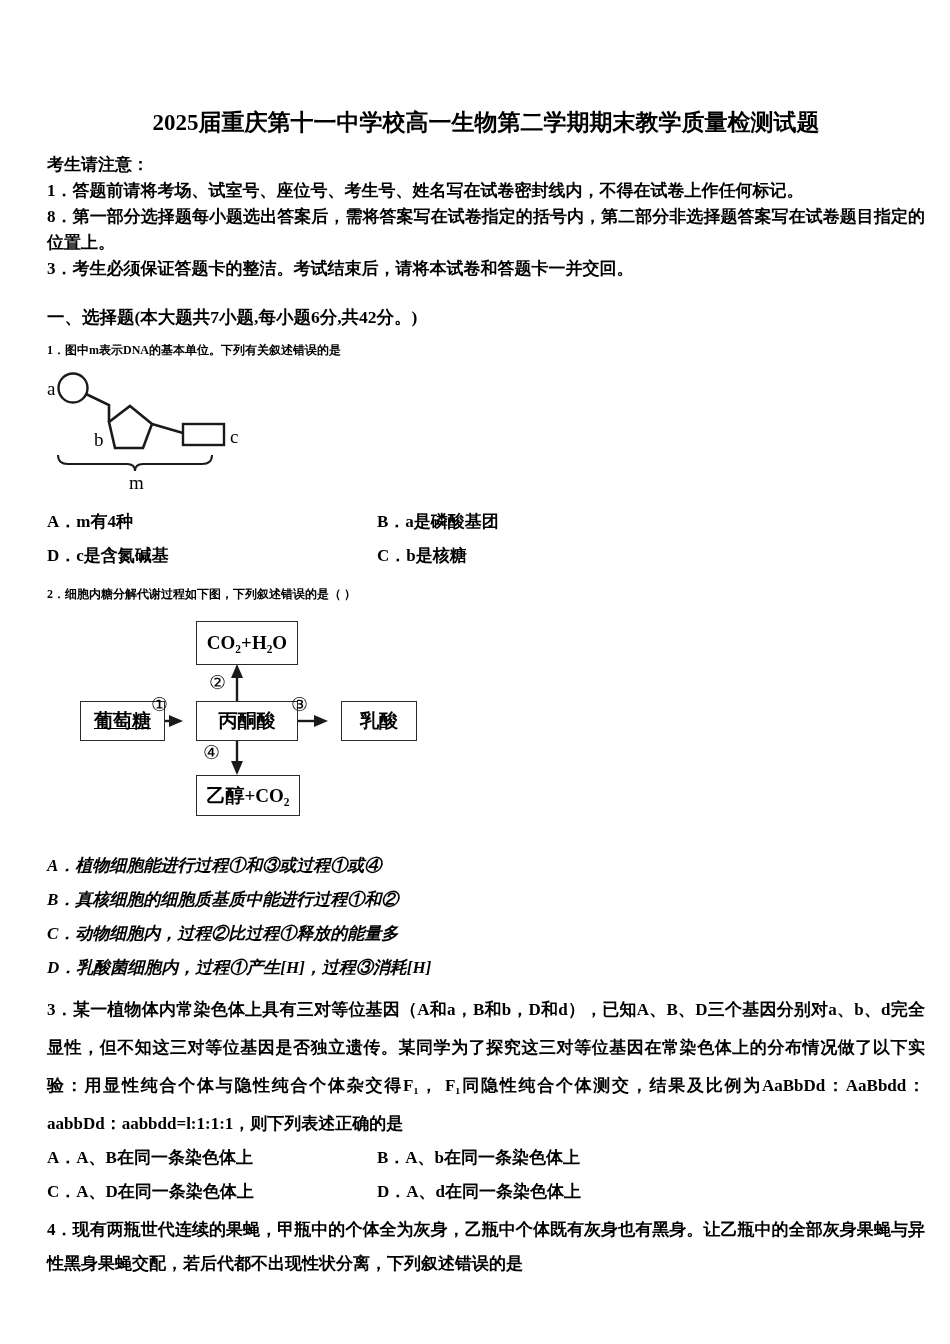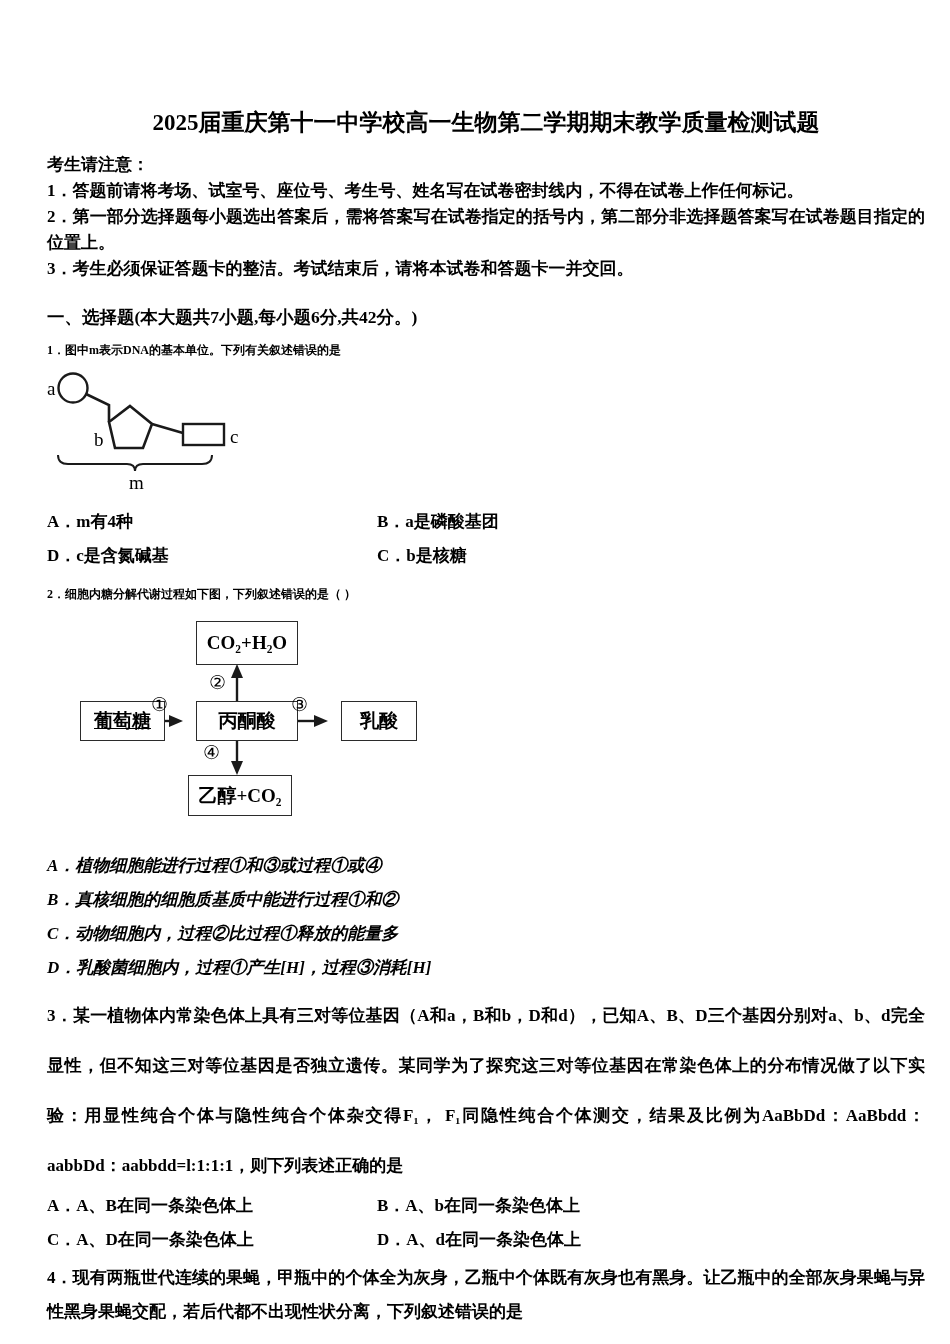--- a/index.html
+++ b/index.html
@@ -35,21 +35,21 @@
     font-size: 17.5px;
     line-height: 26px;
   }
   .stem {
     margin-top: 7px;
     font-size: 12px;
     line-height: 26px;
   }
   .stem-wrap {
     font-size: 17px;
-    line-height: 50px;
+    line-height: 38px;
     text-align: justify;
   }
   .q4-wrap { line-height: 34px; margin-top: 12px; }
   .q3-wrap { margin-top: 14px; }
   .figure-dna {
     margin: 8px 0 0 -6px;
     width: 235px;
     height: 124px;
   }
   .options-grid {
@@ -75,21 +75,21 @@
     justify-content: center;
     font-size: 19px;
     background: #ffffff;
     box-sizing: border-box;
     margin-left: 13px;
   }
   .pbox-co2     { left: 128px; top: 0;     width: 102px; height: 44px; }
   .pbox-glucose { left: 12px;     top: 80px;  width: 85px;  height: 40px; text-decoration: underline; }
   .pbox-pyruvate{ left: 128px; top: 80px;  width: 102px; height: 40px; }
   .pbox-lactate { left: 273px; top: 80px;  width: 76px;  height: 40px; }
-  .pbox-ethanol { left: 120px; top: 154px; width: 104px; height: 41px; }
+  .pbox-ethanol { left: 128px; top: 154px; width: 104px; height: 41px; }
   .step-label {
     position: absolute;
     font-size: 19px;
     line-height: 20px;
     font-weight: 400;
   }
   .step-1 { left: 96px;  top: 74px;  }
   .step-2 { left: 154px; top: 52px;  }
   .step-3 { left: 236px; top: 74px;  }
   .step-4 { left: 148px; top: 122px; }
@@ -105,21 +105,21 @@
 </head>
 <body>
 
 <div class="page">
 
   <h1 class="title">2025届重庆第十一中学校高一生物第二学期期末教学质量检测试题</h1>
 
   <div class="notice">
     <div class="notice-heading">考生请注意：</div>
     <div class="notice-item">1．答题前请将考场、试室号、座位号、考生号、姓名写在试卷密封线内，不得在试卷上作任何标记。</div>
-    <div class="notice-item">2．第一部分选择题每小题选出答案后，需将答案写在试卷指定的括号内，第二部分非选择题答案写在试卷题目指定的位置上。</div>
+    <div class="notice-item">8．第一部分选择题每小题选出答案后，需将答案写在试卷指定的括号内，第二部分非选择题答案写在试卷题目指定的位置上。</div>
     <div class="notice-item">3．考生必须保证答题卡的整洁。考试结束后，请将本试卷和答题卡一并交回。</div>
   </div>
 
   <div class="section-heading">一、选择题(本大题共7小题,每小题6分,共42分。)</div>
 
   <div class="stem">1．图中m表示DNA的基本单位。下列有关叙述错误的是</div>
 
   
   <svg class="figure-dna" viewBox="0 0 235 124" xmlns="http://www.w3.org/2000/svg">
     <circle cx="32" cy="17" r="14.5" fill="none" stroke="#1a1a1a" stroke-width="2.4"></circle>

